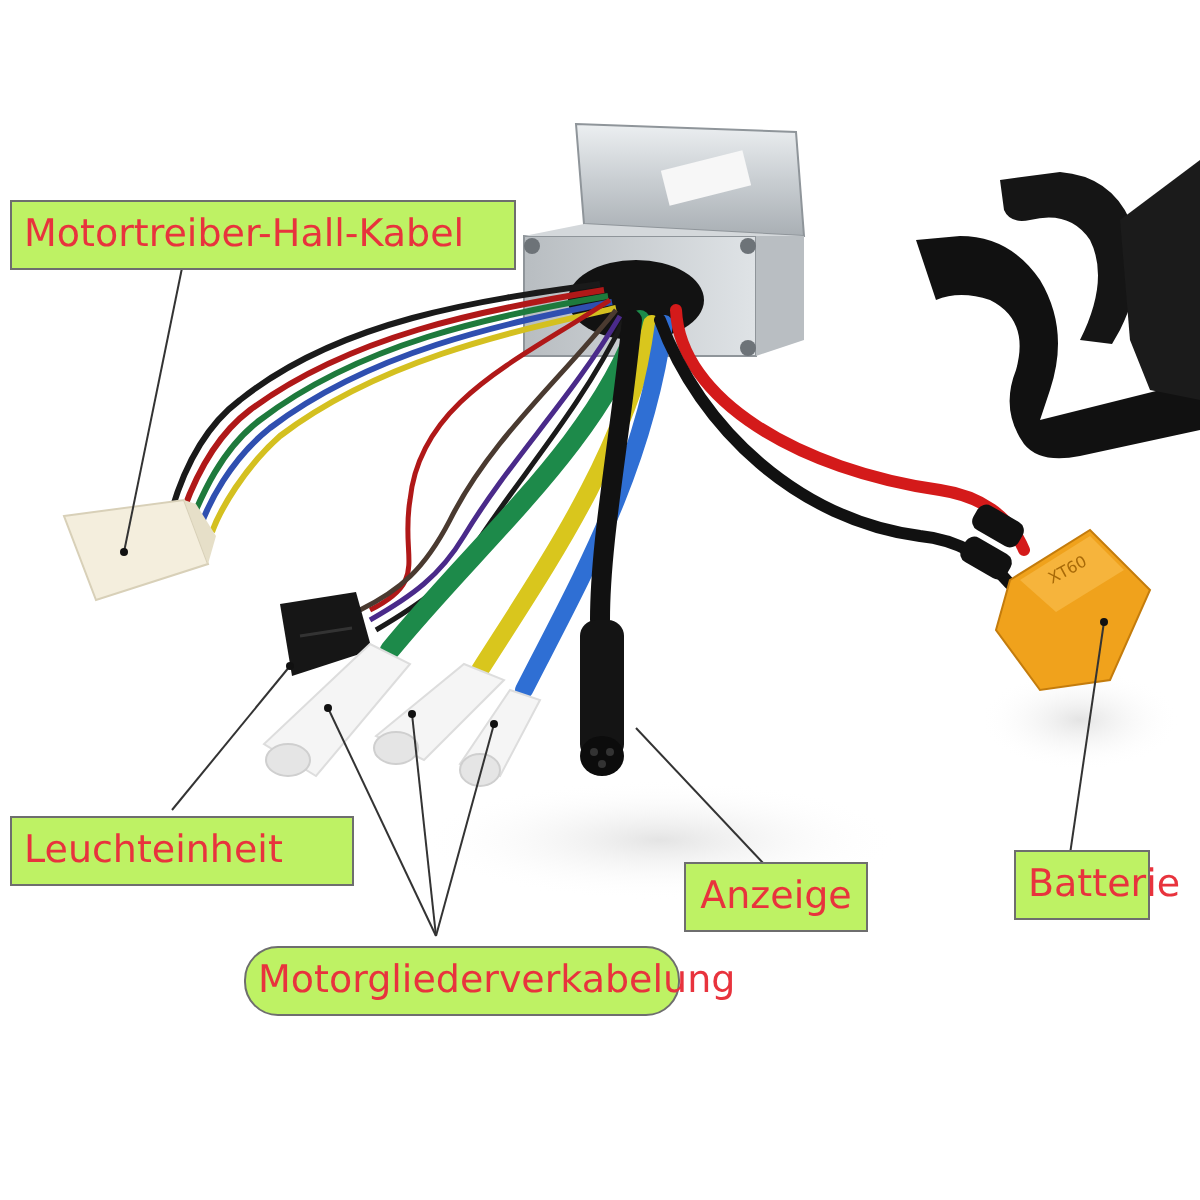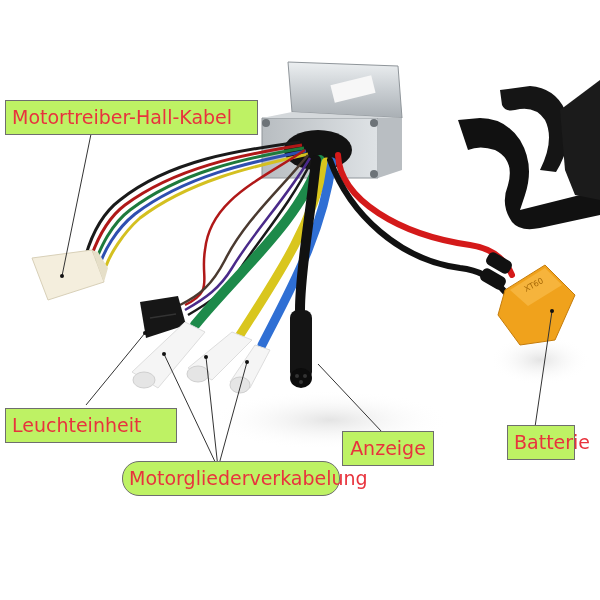--- a/index.html
+++ b/index.html
@@ -129,15 +129,15 @@
       <circle cx="145" cy="333" r="2"></circle>
     <circle cx="164" cy="354" r="2"></circle>
       <circle cx="206" cy="357" r="2"></circle>
       <circle cx="247" cy="362" r="2"></circle>
     <circle cx="552" cy="311" r="2"></circle>
   </g>
 </svg>
 
 <div class="label-box" style="left:5px;top:100px;width:253px;height:35px;line-height:33px;">Motortreiber-Hall-Kabel</div>
 <div class="label-box" style="left:5px;top:408px;width:172px;height:35px;line-height:33px;">Leuchteinheit</div>
-<div class="label-box" style="left:122px;top:461px;width:218px;height:35px;line-height:33px;border-radius:17px;">Motorgliederverkabelung</div>
+<div class="label-box" style="left:122px;top:473px;width:218px;height:35px;line-height:33px;border-radius:17px;">Motorgliederverkabelung</div>
 <div class="label-box" style="left:342px;top:431px;width:92px;height:35px;line-height:33px;text-align:center;">Anzeige</div>
 <div class="label-box" style="left:492px;top:425px;width:68px;height:35px;line-height:33px;margin-left:15px;">Batterie</div>
 
 </body></html>

